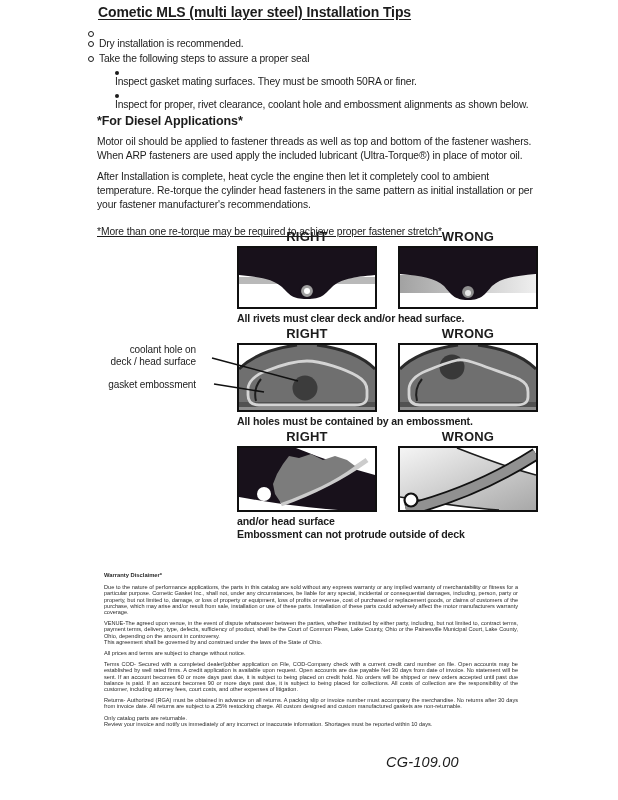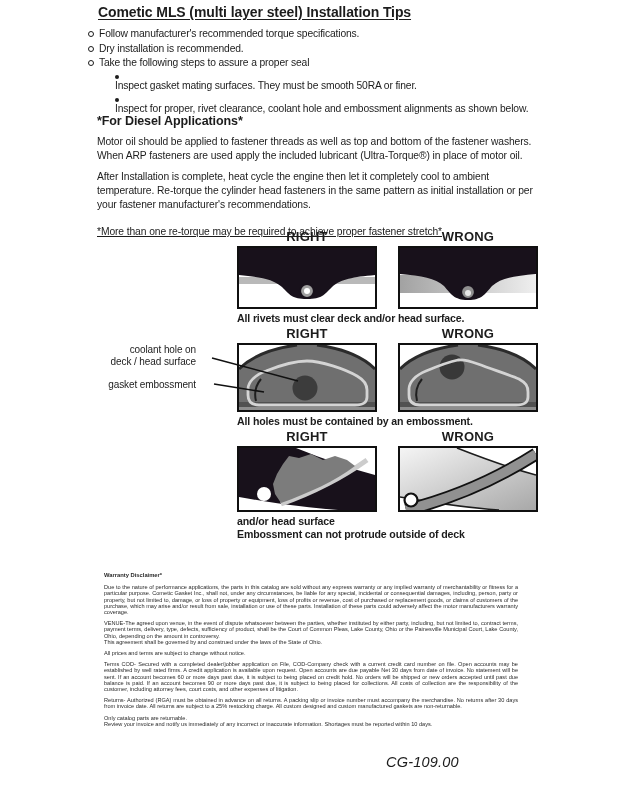--- a/index.html
+++ b/index.html
@@ -58,21 +58,20 @@
   #doc-code{left:386px;top:754px;font-size:14.5px;letter-spacing:0.2px;font-style:italic;}
 </style>
 </head>
 <body>
 
 <div id="header" class="abs">
   <div class="doc-title">Cometic MLS (multi layer steel) Installation Tips</div>
   <div class="bullets">
     <div class="bullet-row">
       <span class="b-open"></span>
-      <span>Follow manufacturer's recommended torque specifications.</span>
     </div>
     <div class="bullet-row">
       <span class="b-open"></span>
       <span>Dry installation is recommended.</span>
     </div>
     <div class="bullet-row">
       <span class="b-open"></span>
       <span>Take the following steps to assure a proper seal</span>
     </div>
     <div class="bullet-row sub">

